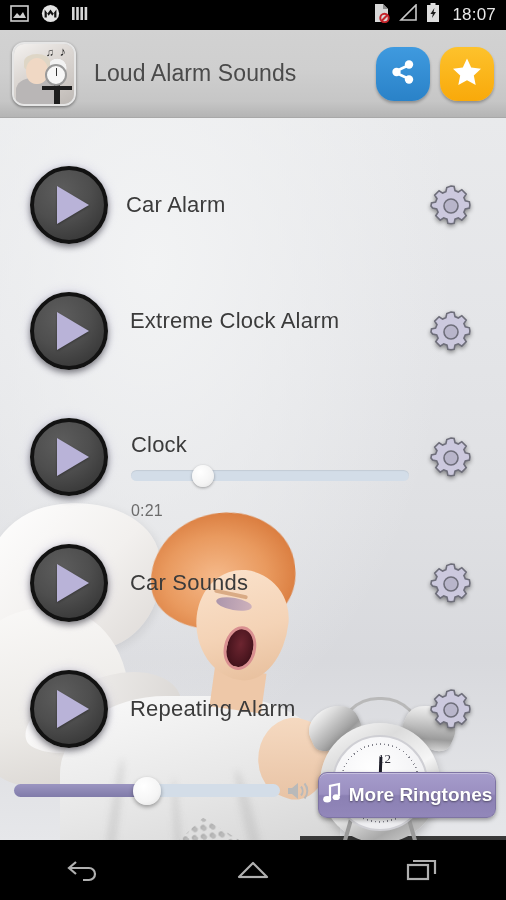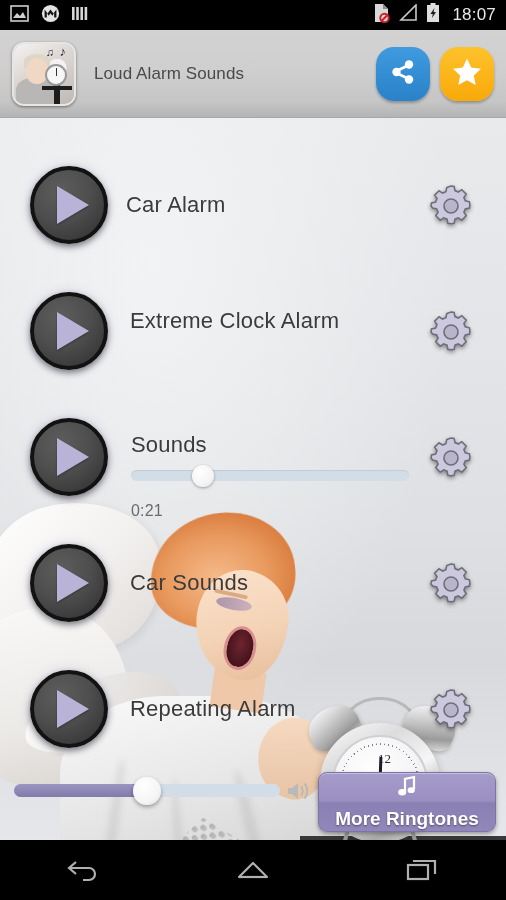--- a/index.html
+++ b/index.html
@@ -91,21 +91,21 @@
     width: 30px; height: 4px; background: #1d1d1d;
   }
   .app-icon .note1, .app-icon .note2 {
     position: absolute; color: #2b2b2b; font-size: 11px; line-height: 1;
   }
   .app-icon .note1 { right: 20px; top: 3px; }
   .app-icon .note2 { right: 8px; top: 1px; font-size: 13px; }
 
   .app-title {
     margin-left: 18px;
-    font-size: 17px;
+    font-size: 23px;
     color: #4a4a4a;
     white-space: nowrap;
     letter-spacing: .1px;
   }
   .hdr-actions { margin-left: auto; display: flex; gap: 10px; align-items: center; }
   .hdr-btn {
     width: 54px; height: 54px;
     border-radius: 18px;
     display: flex; align-items: center; justify-content: center;
     box-shadow: 0 2px 3px rgba(0,0,0,.28);
@@ -350,28 +350,27 @@
   }
   .vol-thumb {
     position: absolute; top: 50%; width: 28px; height: 28px; border-radius: 50%;
     background: radial-gradient(circle at 38% 32%, #ffffff 0%, #f5f5f5 62%, #dedede 100%);
     box-shadow: 0 2px 4px rgba(0,0,0,.35);
     transform: translate(-50%,-50%);
   }
   .vol-icon { position: absolute; left: 286px; top: 18px; width: 26px; height: 22px; }
   .more-btn {
     position: absolute; left: 318px; top: 772px;
-    width: 178px; height: 60px;
+    width: 178px; height: 46px;
     border-radius: 9px;
     background: linear-gradient(to bottom,#a69ccb 0%, #9a8fc1 48%, #8b80b3 52%, #9287ba 100%);
     border: 1px solid #7e74a3;
     box-shadow: 0 2px 4px rgba(0,0,0,.35), inset 0 1px 0 rgba(255,255,255,.35);
     display: flex; align-items: center; justify-content: center; gap: 7px;
     cursor: pointer;
-    flex-direction: column;
   }
   .more-label {
     color: #ffffff; font-size: 19px; font-weight: bold;
     text-shadow: 0 1px 2px rgba(0,0,0,.45);
     white-space: nowrap;
   }
 
   
   .navbar {
     position: absolute; left: 0; bottom: 0; width: 506px; height: 60px;
@@ -535,21 +534,21 @@
           <path d="M24 4l3.1.5.9 4.1 3.3 1.4 3.5-2.3 4.4 4.4-2.3 3.5 1.4 3.3 4.1.9.5 3.1-.5 3.1-4.1.9-1.4 3.3 2.3 3.5-4.4 4.4-3.5-2.3-3.3 1.4-.9 4.1-3.1.5-3.1-.5-.9-4.1-3.3-1.4-3.5 2.3-4.4-4.4 2.3-3.5-1.4-3.3-4.1-.9L4 24l.5-3.1 4.1-.9 1.4-3.3-2.3-3.5 4.4-4.4 3.5 2.3 3.3-1.4.9-4.1z" fill="#ccc9de" stroke="#6e6e7a" stroke-width="1.6"></path>
           <circle cx="24" cy="24" r="7" fill="#b8b5ca" stroke="#6e6e7a" stroke-width="1.6"></circle>
         </svg>
       </span>
     </div>
 
     <div class="row" style="top:300px;">
       <div class="play-btn" style="left:30px; top:0;">
         <span class="play-tri"></span>
       </div>
-      <div class="row-title" style="left:131px; top:14px;">Sounds</div>
+      <div class="row-title" style="left:131px; top:14px;">Clock</div>
       <div class="seek-wrap" style="left:131px; top:52px;">
         <div class="seek-track">
           <div class="seek-fill" id="seekFill" style="width: 26%;"></div>
           <div class="seek-thumb" id="seekThumb" style="left: 26%;"></div>
         </div>
       </div>
       <div class="seek-time" style="left:131px; top:84px;">0:21</div>
       <span class="gear" style="left:427px; top:16px;">
         <svg width="48" height="48" viewBox="0 0 48 48">
           <path d="M24 4l3.1.5.9 4.1 3.3 1.4 3.5-2.3 4.4 4.4-2.3 3.5 1.4 3.3 4.1.9.5 3.1-.5 3.1-4.1.9-1.4 3.3 2.3 3.5-4.4 4.4-3.5-2.3-3.3 1.4-.9 4.1-3.1.5-3.1-.5-.9-4.1-3.3-1.4-3.5 2.3-4.4-4.4 2.3-3.5-1.4-3.3-4.1-.9L4 24l.5-3.1 4.1-.9 1.4-3.3-2.3-3.5 4.4-4.4 3.5 2.3 3.3-1.4.9-4.1z" fill="#ccc9de" stroke="#6e6e7a" stroke-width="1.6"></path>

